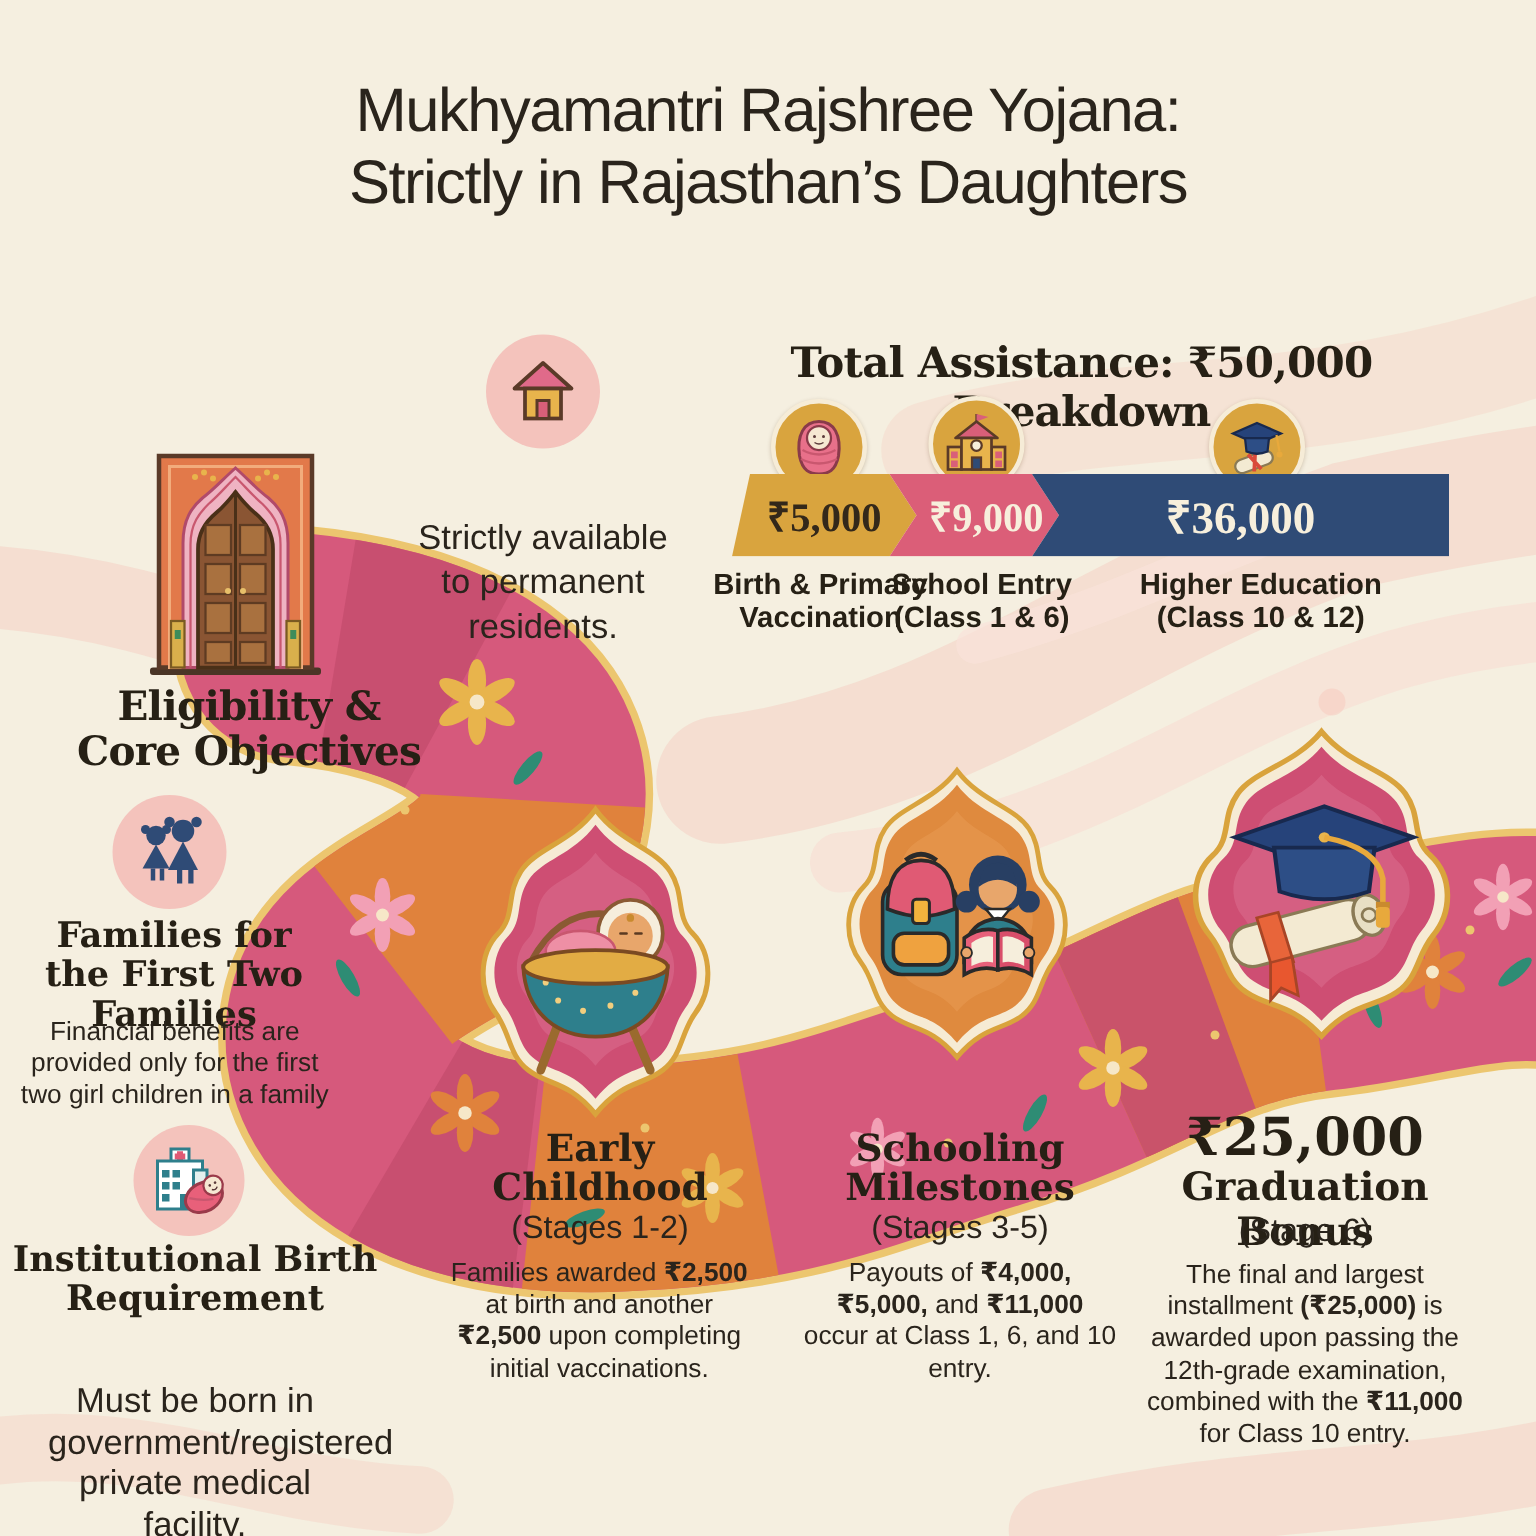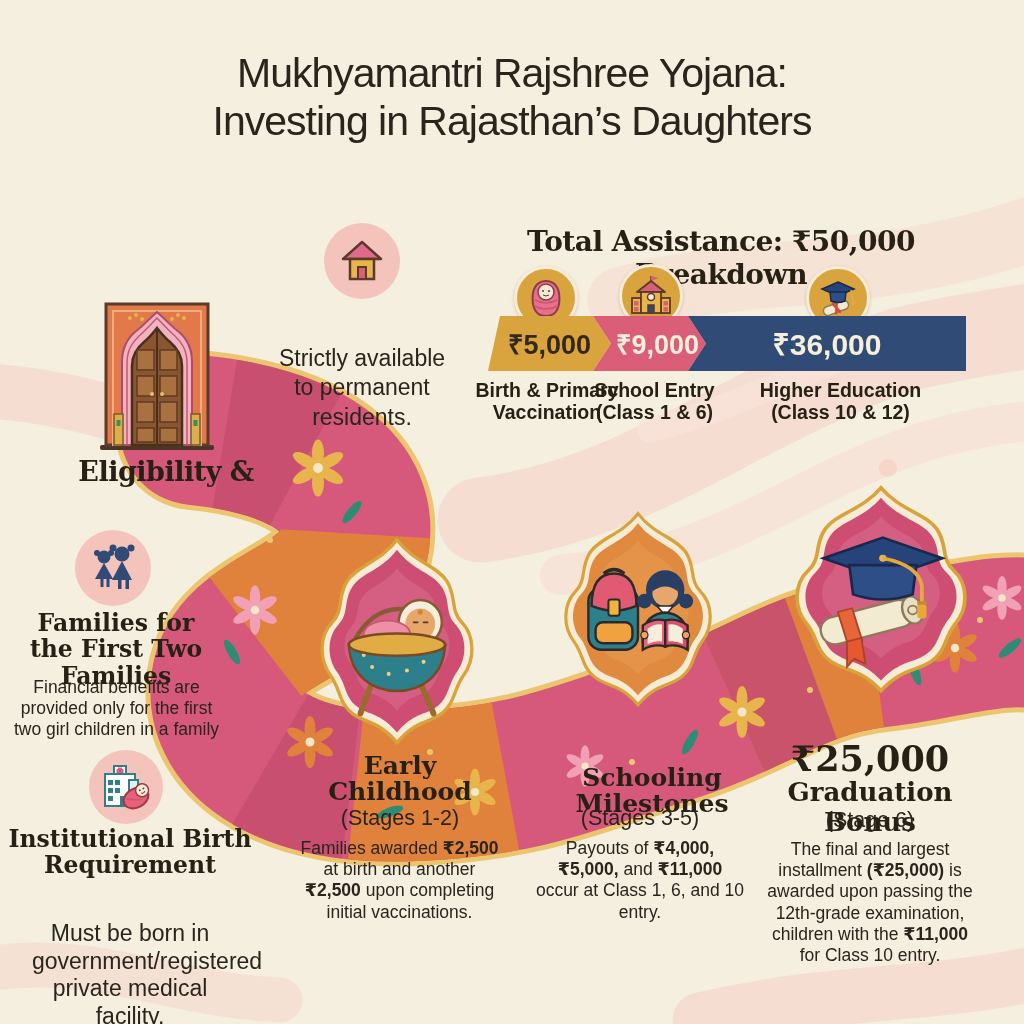--- a/index.html
+++ b/index.html
@@ -18,21 +18,21 @@
 
   .assist-h{top:225px;left:471px;width:500px;font-size:28px;letter-spacing:-0.5px}
   .coin{width:58px;height:58px;border-radius:50%;background:var(--gold,#D9A43E);
         border:3px solid #F6ECD7;display:flex;align-items:center;justify-content:center;
         box-shadow:0 1px 3px rgba(90,60,20,.25)}
   .coin-baby{left:514px;top:266px}
   .coin-school{left:619px;top:264px}
   .coin-grad{left:806px;top:266px}
   .bar{left:488px;top:316px;width:478px;height:55px}
   .seg{position:absolute;top:0;height:55px;display:flex;align-items:center;justify-content:center;
-       font-family:Liberation Sans, sans-serif;font-weight:bold}
+       font-family:Liberation Serif, serif;font-weight:bold}
   .seg1{left:0;width:123px;background:var(--gold,#D9A43E);color:#33281A;font-size:27px;padding-right:8px;
         clip-path:polygon(12px 0,105px 0,123px 50%,105px 100%,0 100%)}
   .seg2{left:105px;width:113px;background:var(--pink,#DB5E78);color:#F7EFDC;font-size:27px;padding-left:8px;
         clip-path:polygon(0 0,95px 0,113px 50%,95px 100%,0 100%,18px 50%)}
   .seg3{left:200px;width:278px;background:var(--navy,#2F4B76);color:#F7EFDC;font-size:30px;
         clip-path:polygon(0 0,100% 0,100% 100%,0 100%,18px 50%)}
   .blabel{font-weight:bold;font-size:19.5px;line-height:1.12;color:#262015}
   .bl1{left:452px;top:380px;width:190px}
   .bl2{left:567px;top:380px;width:175px}
   .bl3{left:733px;top:380px;width:215px}
@@ -193,21 +193,21 @@
         <circle cx="2" cy="-38" r="4" fill="#E8B44C"></circle>
         <path d="M2 -38 Q40 -30 44 -6 L44 14" stroke="#E8A93C" stroke-width="4" fill="none"></path>
         <rect x="39" y="12" width="10" height="5" fill="#C98A2E"></rect>
         <rect x="39" y="16" width="10" height="16" rx="3" fill="#E8A93C"></rect>
       </g>
     </g>
   </svg>
 
   <header class="abs fg title ctr">
     <div>Mukhyamantri Rajshree Yojana:</div>
-    <div>Investing in Rajasthan’s Daughters</div>
+    <div>Strictly in Rajasthan’s Daughters</div>
   </header>
 
   <div class="abs fg circle res-circle">
     <svg width="46" height="46" viewBox="-23 -23 46 46">
       <path d="M-19 -2 L0 -19 L19 -2 Z" fill="#E06A8A" stroke="#5A3A28" stroke-width="2.5" stroke-linejoin="round"></path>
       <rect x="-12" y="-2" width="24" height="20" fill="#E8B44C" stroke="#5A3A28" stroke-width="2.5"></rect>
       <rect x="-4" y="6" width="8" height="12" fill="#D95F79" stroke="#5A3A28" stroke-width="2"></rect>
     </svg>
   </div>
   <div class="abs fg res-sub ctr">Strictly available to permanent residents.</div>
@@ -303,20 +303,21 @@
     <rect x="60" y="126" width="17" height="14" fill="#A9713F" stroke="#5E3B22" stroke-width="1.5"></rect>
     <circle cx="52" cy="92" r="2" fill="#E8C06A"></circle>
       <circle cx="62" cy="92" r="2" fill="#E8C06A"></circle>
     <rect x="14" y="112" width="9" height="31" fill="#D9B04C" stroke="#7A5A22" stroke-width="1.5"></rect>
     <rect x="91" y="112" width="9" height="31" fill="#D9B04C" stroke="#7A5A22" stroke-width="1.5"></rect>
     <rect x="16.5" y="118" width="4" height="6" fill="#3E8C5A"></rect>
     <rect x="93.5" y="118" width="4" height="6" fill="#3E8C5A"></rect>
   </svg>
   <h2 class="abs fg serif elig-h ctr" style="margin:1px">
     <div>Eligibility &amp;</div>
+    <div>Core Objectives</div>
   </h2>
 
   <div class="abs fg circle sup-circle">
     <svg width="50" height="52" viewBox="0 0 48 52" fill="#2F4B76">
       <circle cx="8" cy="11" r="3"></circle>
         <circle cx="22" cy="11" r="3"></circle>
       <circle cx="15" cy="15" r="6.5"></circle>
       <path d="M15 21 L6 37 H24 Z"></path>
       <rect x="11.5" y="37" width="3" height="8"></rect>
         <rect x="17.5" y="37" width="3" height="8"></rect>
@@ -363,25 +364,25 @@
     <div>Requirement</div>
   </h3>
   <p class="abs fg birth-b ctr" style="margin:0">Must be born in government/registered private medical facility.</p>
 
   <h3 class="abs fg serif stage-h st-early-h ctr" style="margin:0">
     <div>Early Childhood</div>
   </h3>
   <div class="abs fg stage-lbl st-early-lbl ctr">(Stages 1-2)</div>
   <p class="abs fg stage-body st-early-b ctr" style="margin:0"><span>Families awarded </span><span class="b">₹2,500</span><span> at birth and another </span><span class="b">₹2,500</span><span> upon completing initial vaccinations.</span></p>
 
-  <h3 class="abs fg serif stage-h st-school-h ctr" style="margin:12px">
+  <h3 class="abs fg serif stage-h st-school-h ctr" style="margin:0">
     <div>Schooling</div>
     <div>Milestones</div>
   </h3>
   <div class="abs fg stage-lbl st-school-lbl ctr">(Stages 3-5)</div>
   <p class="abs fg stage-body st-school-b ctr" style="margin:0"><span>Payouts of </span><span class="b">₹4,000,</span><span> </span><span class="b">₹5,000,</span><span> and </span><span class="b">₹11,000</span><span> occur at Class 1, 6, and 10 entry.</span></p>
 
   <div class="abs fg serif grad-amount ctr">₹25,000</div>
   <div class="abs fg serif grad-name ctr">Graduation Bonus</div>
   <div class="abs fg stage-lbl st-grad-lbl ctr">(Stage 6)</div>
-  <p class="abs fg stage-body st-grad-b ctr" style="margin:0"><span>The final and largest installment </span><span class="b">(₹25,000)</span><span> is awarded upon passing the 12th-grade examination, children with the </span><span class="b">₹11,000</span><span> for Class 10 entry.</span></p>
+  <p class="abs fg stage-body st-grad-b ctr" style="margin:0"><span>The final and largest installment </span><span class="b">(₹25,000)</span><span> is awarded upon passing the 12th-grade examination, combined with the </span><span class="b">₹11,000</span><span> for Class 10 entry.</span></p>
 
 </div>
 
 </body></html>

